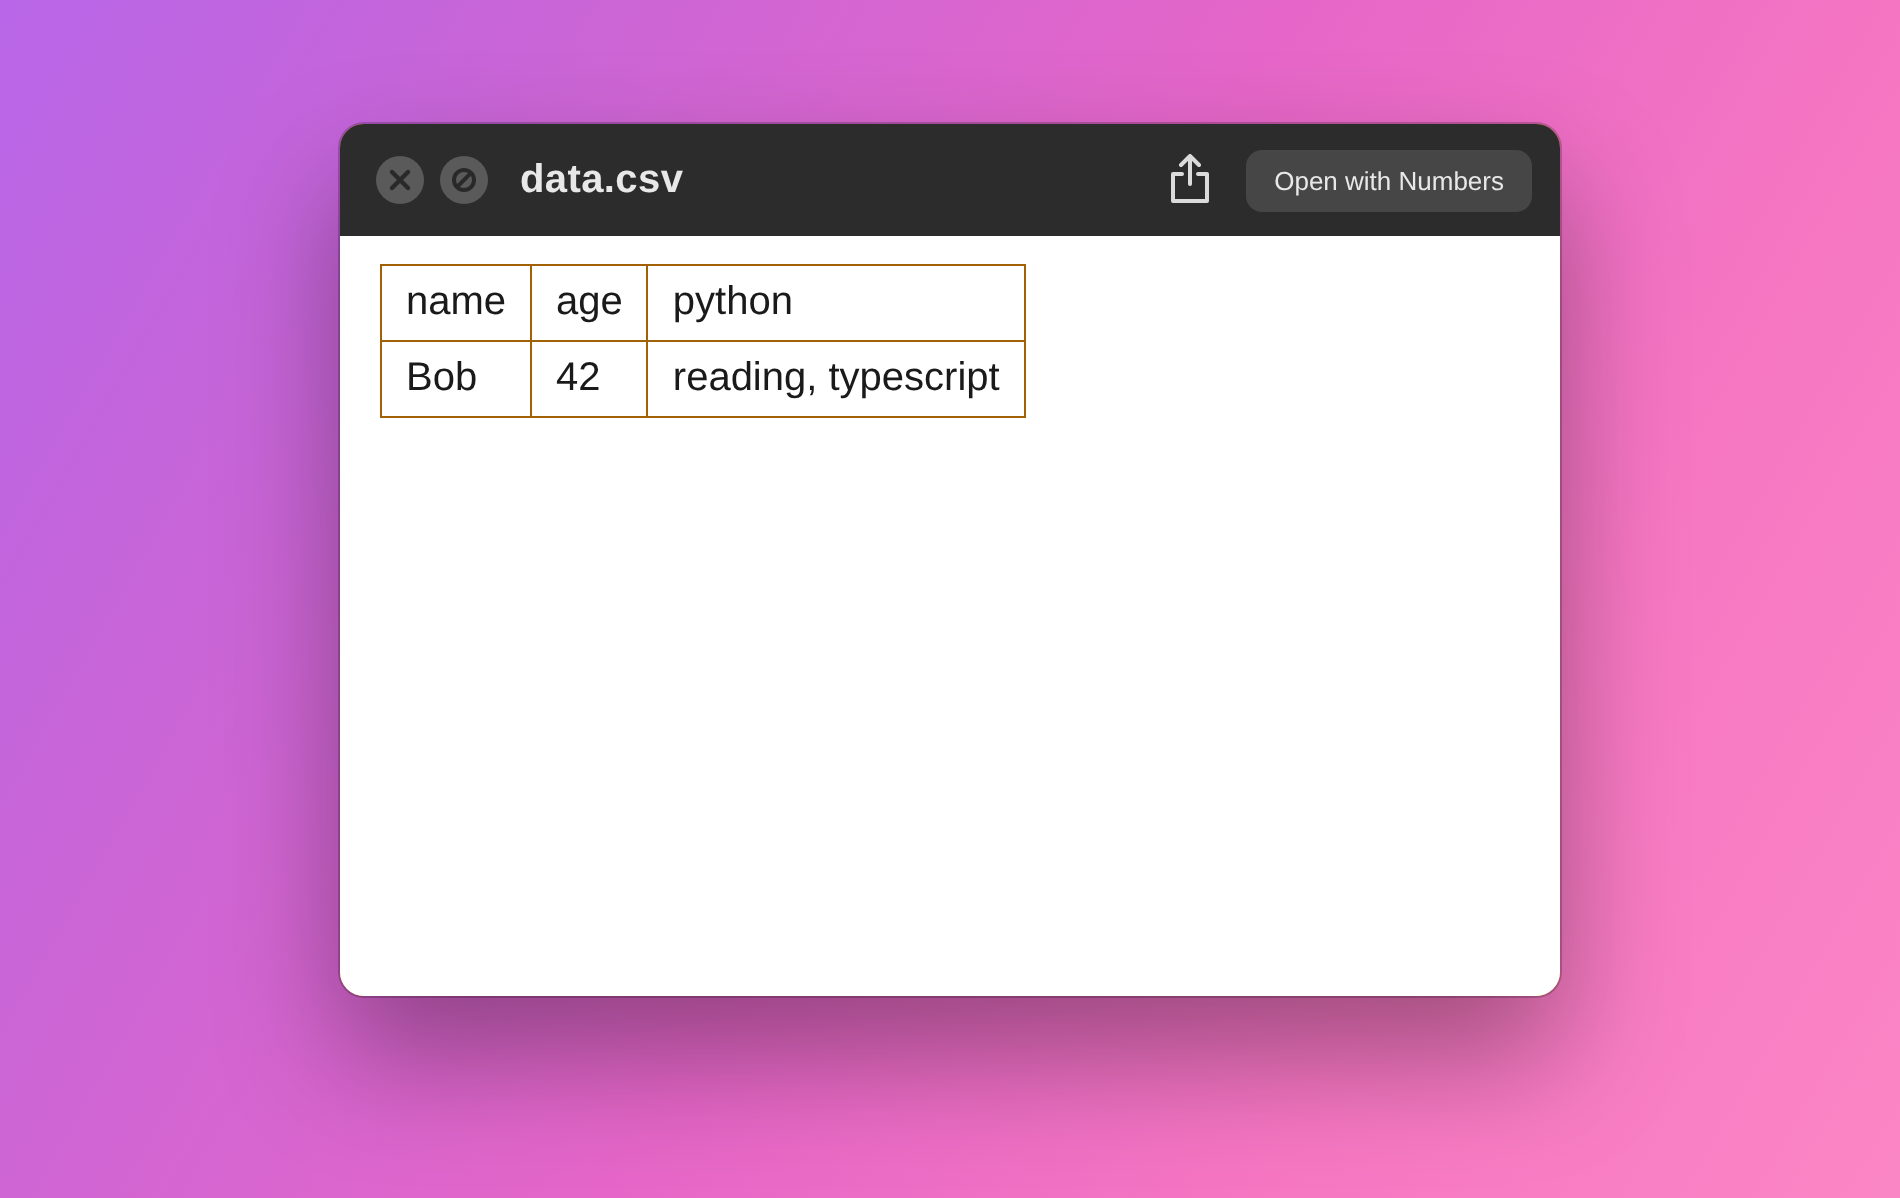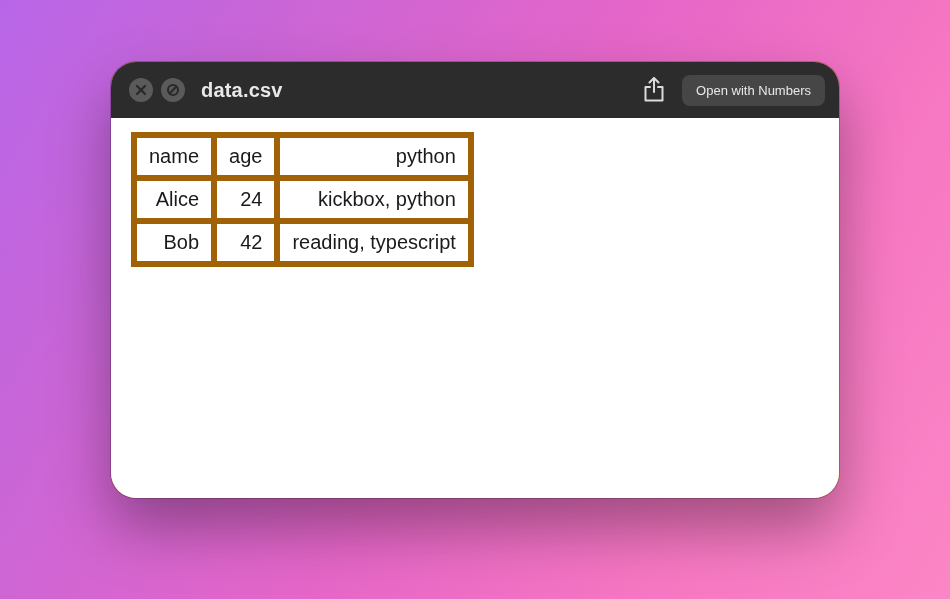--- a/index.html
+++ b/index.html
@@ -7,23 +7,23 @@
       width: 950px;
       height: 599px;
       font-family: -apple-system, BlinkMacSystemFont, "Segoe UI", Helvetica, Arial, sans-serif;
       background: linear-gradient(120deg, #b866e8 0%, #c865d8 20%, #e566c8 50%, #f676c2 75%, #fb86c5 100%);
       display: flex;
       align-items: flex-start;
       justify-content: center;
       padding-top: 62px;
     }
     .window {
-      width: 728px;
+      width: 610px;
       background: #eab308;
-      border-radius: 25px;
+      border-radius: 12px;
       box-shadow: 0 30px 60px rgba(0,0,0,0.35), 0 0 0 1px rgba(0,0,0,0.2);
       overflow: hidden;
     }
     .titlebar {
       height: 56px;
       background: #2d2c2c;
       display: flex;
       align-items: center;
       padding: 0 14px 0 18px;
       gap: 10px;
@@ -83,23 +83,23 @@
       padding: 14px 20px 130px 20px;
       background: #fff;
       min-height: 380px;
     }
     table {
       border-collapse: collapse;
       font-size: 20px;
       color: #1a1a1a;
     }
     table td {
-      border: 6px solid #a16207;
+      border: 1px solid #a16207;
       padding: 7px 12px;
-      text-align: right;
+      text-align: left;
       white-space: nowrap;
       margin-top: 23px;
     }
   </style>
 </head>
 <body>
 
 <div class="window">
 
   <div class="titlebar">
@@ -134,25 +134,20 @@
 
   <div class="content">
     <table>
       <tbody>
         <tr>
           <td>name</td>
           <td>age</td>
           <td>python</td>
         </tr>
         <tr>
-          <td>Alice</td>
-          <td>24</td>
-          <td>kickbox, python</td>
-        </tr>
-        <tr>
           <td>Bob</td>
           <td>42</td>
           <td>reading, typescript</td>
         </tr>
       </tbody>
     </table>
   </div>
 
 </div>
 

